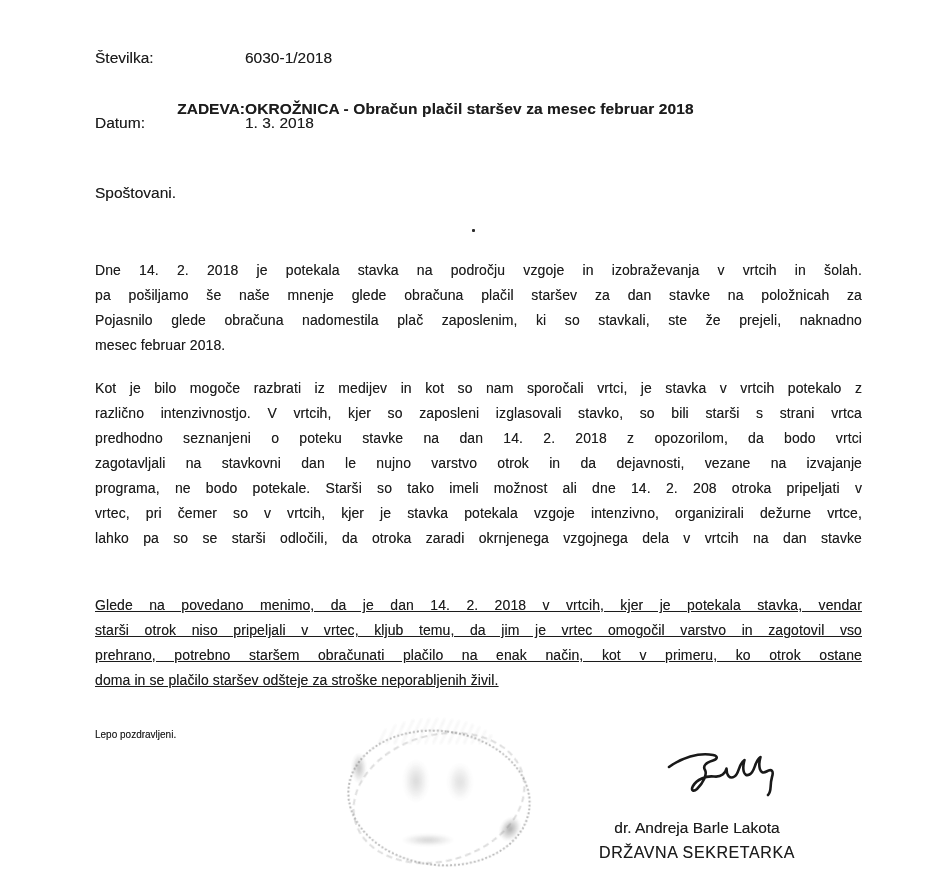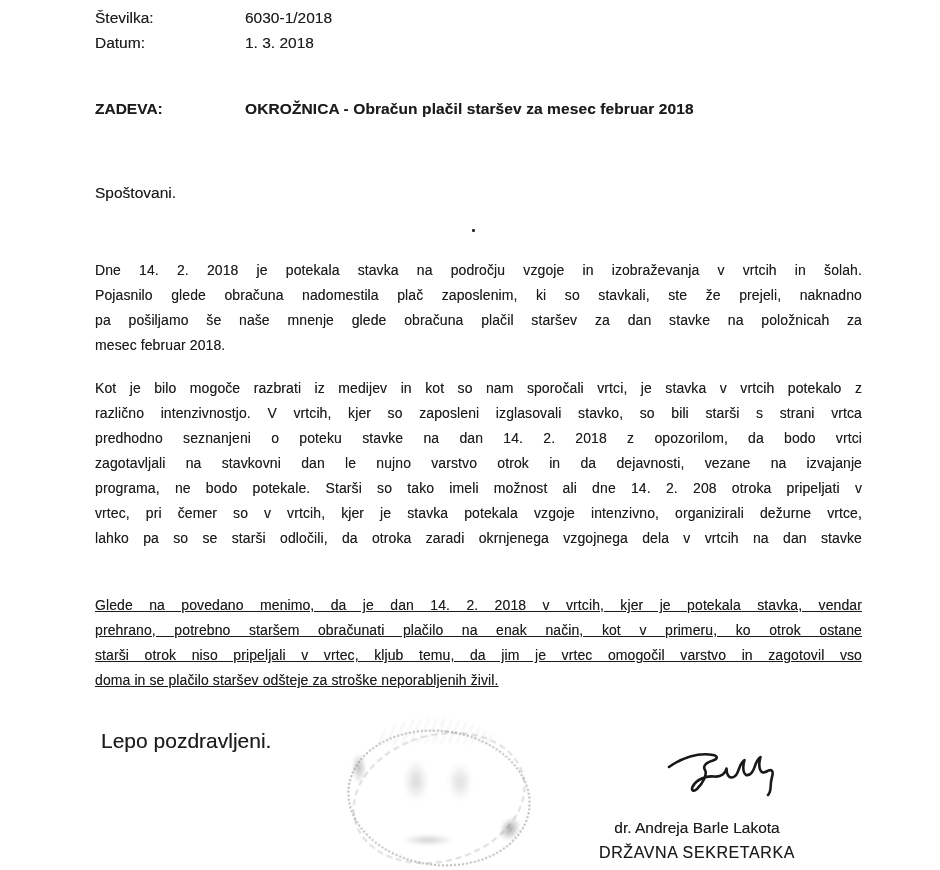--- a/index.html
+++ b/index.html
@@ -15,41 +15,41 @@
     overflow: hidden;
     background: #ffffff;
   }
   
   .page div, .page span {
     text-shadow: 0 0 0.6px rgba(45,45,45,0.55);
   }
   .meta { position: absolute; left: 95px; top: 5px; }
   .meta-row { font-size: 15.5px; line-height: 25px; }
   .meta-label { display: inline-block; width: 150px; }
-  .meta-value { display: inline-block; }
+  .meta-value { display: inline-block; margin-top: 40px; }
 
   .subject { position: absolute; left: 95px; top: 100px; font-weight: bold; }
-  .subject-label { display: inline-block; width: 150px; font-size: 15.5px; }
+  .subject-label { display: inline-block; width: 150px; font-size: 15.5px; text-align: right; }
   .subject-value { display: inline-block; font-size: 15.5px; letter-spacing: 0.1px; }
 
   .salutation { position: absolute; left: 95px; top: 184px; font-size: 15.5px; }
 
   .stray-dot {
     position: absolute; left: 472px; top: 229px;
     width: 3px; height: 3px; background: #2b2b2b; border-radius: 1px;
   }
 
   .para { position: absolute; left: 95px; width: 767px; }
   .para .line { font-size: 14px; line-height: 25px; letter-spacing: 0.1px; }
   .para .line.j { text-align: justify; text-align-last: justify; }
   .p1 { top: 258px; }
   .p2 { top: 376px; }
   .p3 { top: 593px; text-decoration: underline; }
 
-  .closing { position: absolute; left: 101px; top: 729px; font-size: 21px; }
+  .closing { position: absolute; left: 95px; top: 729px; font-size: 10px; }
 
   
   .stamp { position: absolute; left: 347px; top: 720px; width: 184px; height: 146px; opacity: 0.85; }
   .stamp .ring1 {
     position: absolute; left: 0; top: 10px; width: 180px; height: 132px;
     border-radius: 50%;
     border: 2px dotted rgba(105,105,105,0.55);
     transform: rotate(7deg);
     filter: blur(0.4px);
   }
@@ -117,39 +117,39 @@
   <div class="subject">
     <span class="subject-label">ZADEVA:</span><span class="subject-value">OKROŽNICA - Obračun plačil staršev za mesec februar 2018</span>
   </div>
 
   <div class="salutation">Spoštovani.</div>
 
   <div class="stray-dot"></div>
 
   <div class="para p1">
     <div class="line j">Dne 14. 2. 2018 je potekala stavka na področju vzgoje in izobraževanja v vrtcih in šolah.</div>
+    <div class="line j">pa pošiljamo še naše mnenje glede obračuna plačil staršev za dan stavke na položnicah za</div>
     <div class="line j">Pojasnilo glede obračuna nadomestila plač zaposlenim, ki so stavkali, ste že prejeli, naknadno</div>
-    <div class="line j">pa pošiljamo še naše mnenje glede obračuna plačil staršev za dan stavke na položnicah za</div>
     <div class="line">mesec februar 2018.</div>
   </div>
 
   <div class="para p2">
     <div class="line j">Kot je bilo mogoče razbrati iz medijev in kot so nam sporočali vrtci, je stavka v vrtcih potekalo z</div>
     <div class="line j">različno intenzivnostjo. V vrtcih, kjer so zaposleni izglasovali stavko, so bili starši s strani vrtca</div>
     <div class="line j">predhodno seznanjeni o poteku stavke na dan 14. 2. 2018 z opozorilom, da bodo vrtci</div>
     <div class="line j">zagotavljali na stavkovni dan le nujno varstvo otrok in da dejavnosti, vezane na izvajanje</div>
     <div class="line j">programa, ne bodo potekale.  Starši so tako imeli možnost ali dne 14. 2. 208 otroka pripeljati v</div>
     <div class="line j">vrtec, pri čemer so v vrtcih, kjer je stavka potekala vzgoje intenzivno, organizirali dežurne vrtce,</div>
     <div class="line j">lahko pa so se starši odločili, da otroka zaradi okrnjenega vzgojnega dela v vrtcih na dan stavke</div>
   </div>
 
   <div class="para p3">
     <div class="line j">Glede na povedano menimo, da je dan 14. 2. 2018 v vrtcih, kjer je potekala stavka, vendar</div>
+    <div class="line j">starši otrok niso pripeljali v vrtec, kljub temu, da jim je vrtec omogočil varstvo in zagotovil vso</div>
     <div class="line j">prehrano, potrebno staršem obračunati plačilo na enak način, kot v primeru, ko otrok ostane</div>
-    <div class="line j">starši otrok niso pripeljali v vrtec, kljub temu, da jim je vrtec omogočil varstvo in zagotovil vso</div>
     <div class="line">doma in se plačilo staršev odšteje za stroške neporabljenih živil.</div>
   </div>
 
   <div class="closing">Lepo pozdravljeni.</div>
 
   <div class="stamp">
     <div class="hatch"></div>
     <div class="ring1"></div>
     <div class="ring2"></div>
     <div class="blob1"></div>

